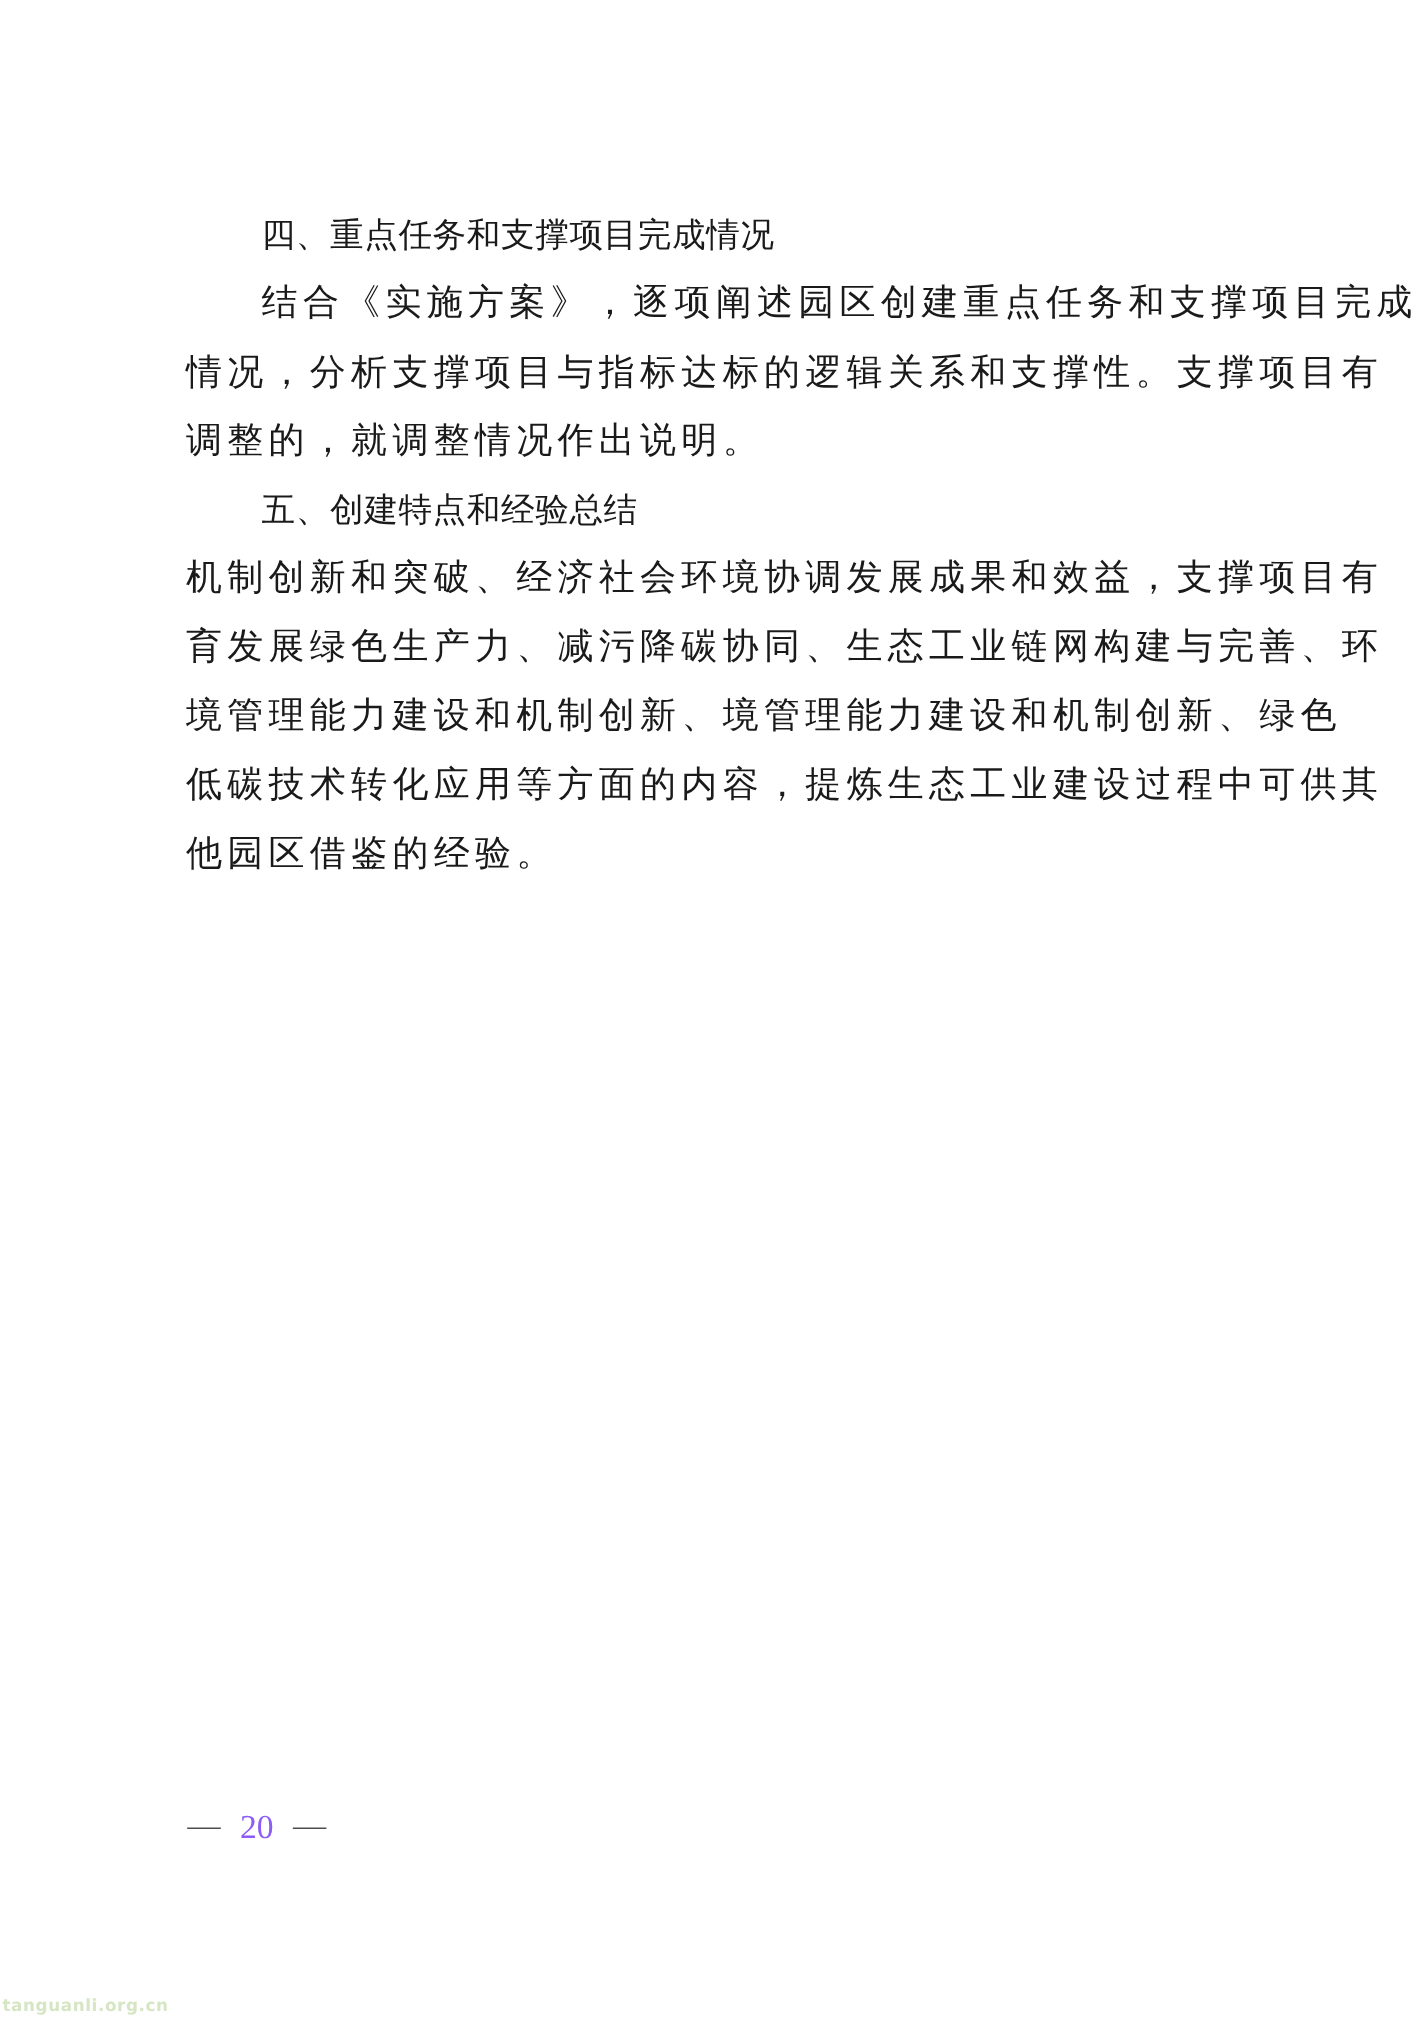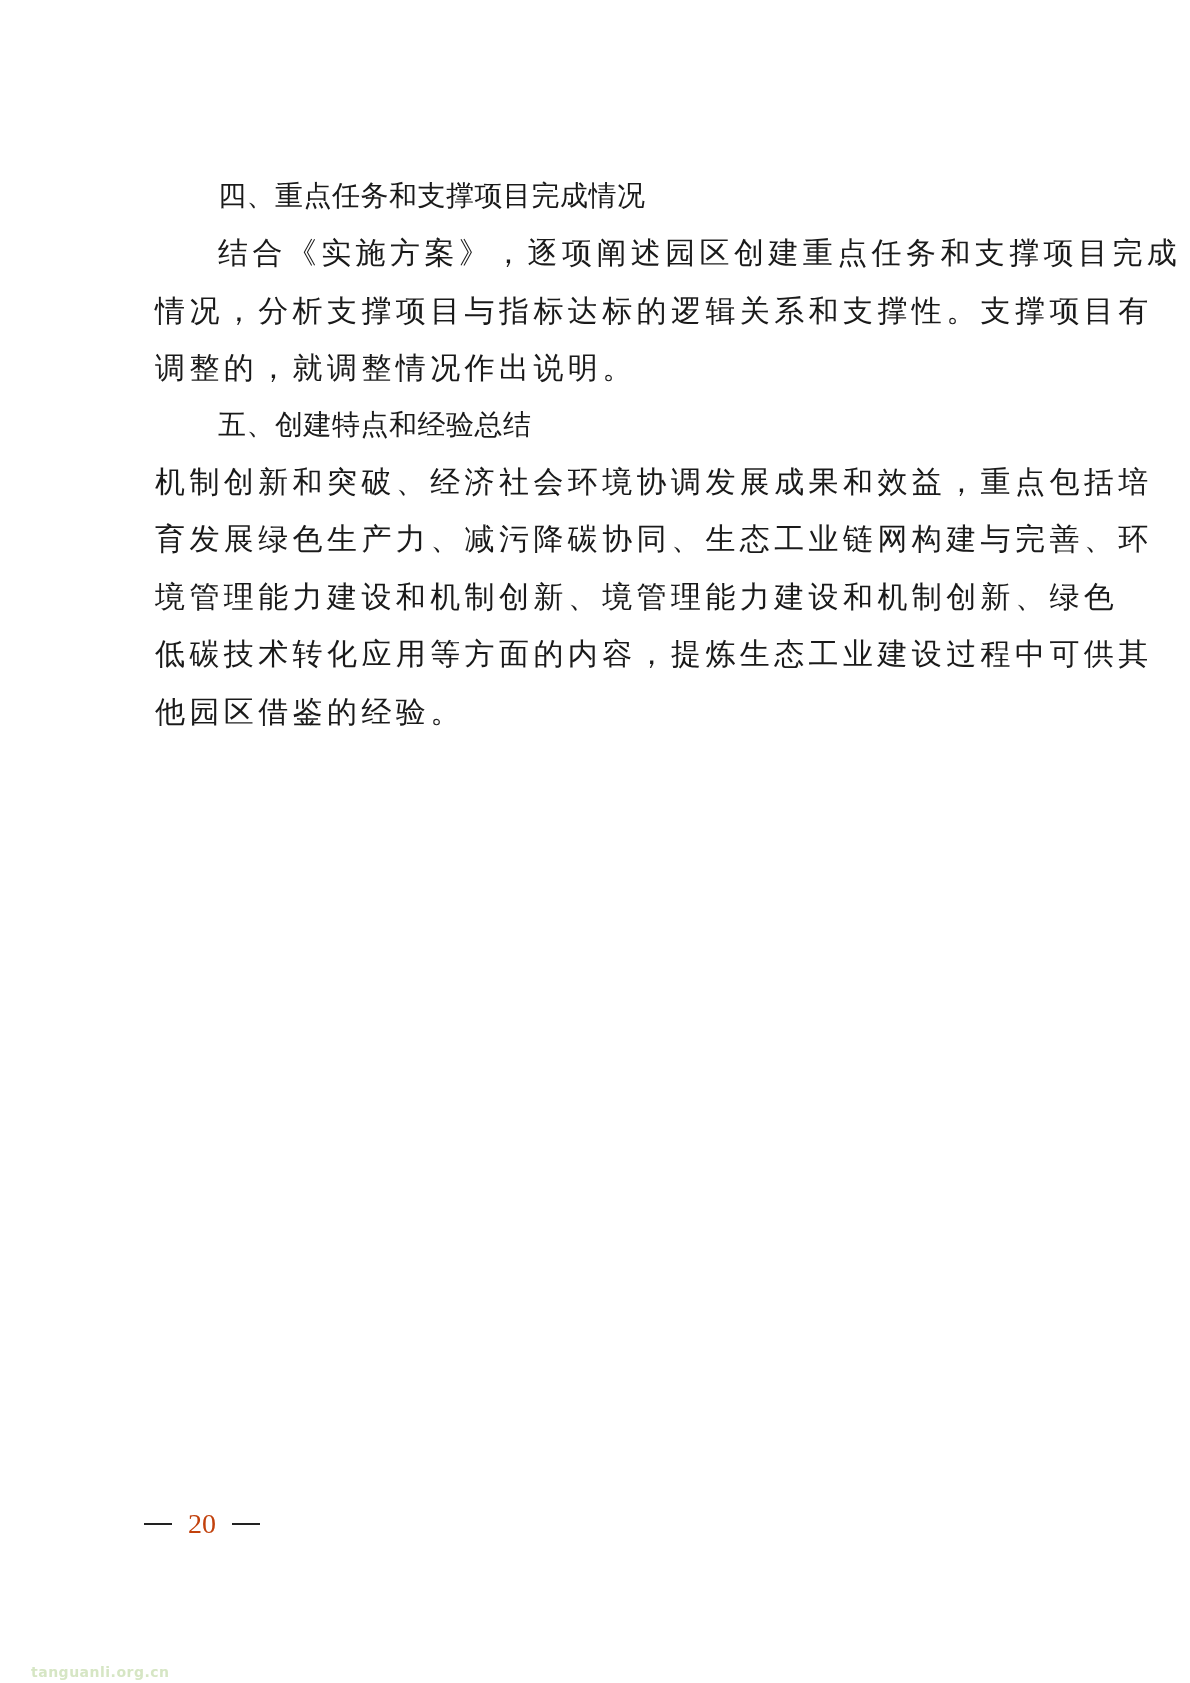--- a/index.html
+++ b/index.html
@@ -44,25 +44,25 @@
       display: block;
       white-space: nowrap;
       height: 57.5px;
     }
     .para .line.first {
       padding-left: 63px;
     }
     .para { text-indent: 0; }
     .page-number {
       position: absolute;
-      left: 144px;
+      left: 156px;
       top: 1508px;
       font-family: "DejaVu Serif", "Liberation Serif", serif;
       font-size: 26px;
-      color: #c2410c;
+      color: #8b5cf6;
       white-space: nowrap;
     }
     .page-number .dash {
       display: inline-block;
       width: 28px;
       height: 1.5px;
       background: #222;
       vertical-align: middle;
       margin-top: -4px;
     }
@@ -75,39 +75,38 @@
     .watermark {
       position: absolute;
       left: 2px;
       top: 1664px;
       font-family: "DejaVu Sans", sans-serif;
       font-size: 14px;
       font-weight: bold;
       color: #d6e6c4;
       letter-spacing: 0.5px;
       white-space: nowrap;
-      margin-left: 29px;
     }
   </style>
 </head>
 <body>
 
 <div class="page">
   <section>
     <h2 class="heading">四、重点任务和支撑项目完成情况</h2>
     <div class="para">
       <span class="line first">结合《实施方案》，逐项阐述园区创建重点任务和支撑项目完成</span>
       <span class="line">情况，分析支撑项目与指标达标的逻辑关系和支撑性。支撑项目有</span>
       <span class="line">调整的，就调整情况作出说明。</span>
     </div>
   </section>
   <section style="margin-top: 0;">
     <h2 class="heading">五、创建特点和经验总结</h2>
     <div class="para">
-      <span class="line">机制创新和突破、经济社会环境协调发展成果和效益，重点包括培</span>
+      <span class="line">机制创新和突破、经济社会环境协调发展成果和效益，支撑项目有</span>
       <span class="line">育发展绿色生产力、减污降碳协同、生态工业链网构建与完善、环</span>
       <span class="line">境管理能力建设和机制创新、境管理能力建设和机制创新、绿色</span>
       <span class="line">低碳技术转化应用等方面的内容，提炼生态工业建设过程中可供其</span>
       <span class="line">他园区借鉴的经验。</span>
     </div>
   </section>
 </div>
 
 <div class="page-number">
   <span class="dash"></span><span class="num">20</span><span class="dash"></span>

